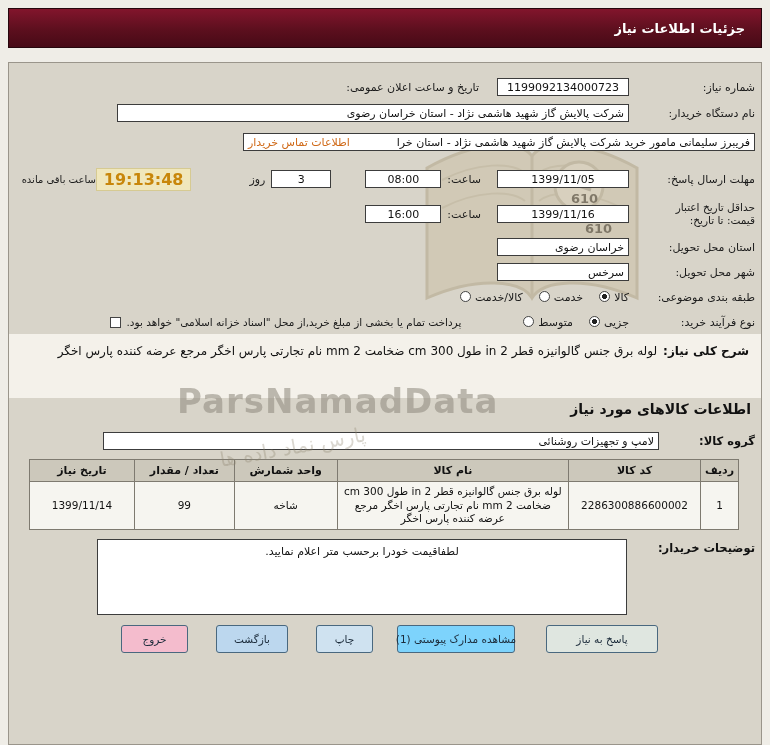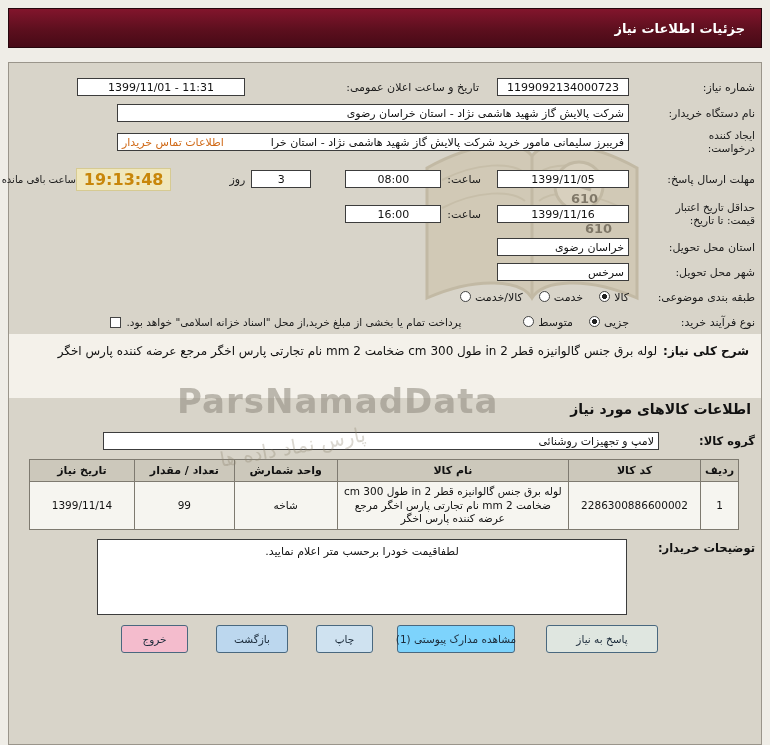--- a/index.html
+++ b/index.html
@@ -15,21 +15,21 @@
     background:#d8d4c9;border:1px solid #9a958b;}
 
   .frow{position:absolute;right:6px;left:6px;height:20px;display:flex;align-items:center;direction:rtl;}
   .lbl{font-size:11px;color:#1b1b1b;width:126px;flex:0 0 auto;white-space:nowrap;padding-left:8px;text-align:right;}
   .lbl-mid{font-size:11px;color:#1b1b1b;min-width:186px;white-space:nowrap;margin-right:10px;text-align:right;}
   .small{font-size:10px;color:#1b1b1b;white-space:nowrap;}
   .inp{background:#fff;border:1px solid #3c3c3c;height:18px;font-size:11px;color:#111;
     display:flex;align-items:center;padding:0 4px;flex:0 0 auto;overflow:hidden;white-space:nowrap;}
   .center{justify-content:center;}
   .ltr{direction:ltr;}
-  .w148{width:132px;margin-left:8px;} .w168{width:168px;} .w76{width:96px;} .w60{width:60px;} .w512{width:512px;} .w556{width:556px;}
+  .w148{width:132px;margin-left:8px;} .w168{width:168px;} .w76{width:76px;} .w60{width:60px;} .w512{width:512px;} .w556{width:556px;}
   .between{justify-content:space-between;}
   .link{color:#d06a18;font-size:11px;cursor:pointer;white-space:nowrap;}
   .timer{background:#f0e7bc;border:1px solid #d6ca92;color:#c8860a;font-weight:bold;font-size:16px;
     padding:1px 7px;direction:ltr;margin-right:58px;flex:0 0 auto;}
   .opt{display:flex;align-items:flex-start;margin-left:16px;direction:rtl;}
   .optlbl{font-size:11px;color:#1b1b1b;white-space:nowrap;margin-left:4px;}
   .radio{width:11px;height:11px;border:1px solid #444;border-radius:50%;background:#fff;flex:0 0 auto;}
   .radio.checked{background:radial-gradient(circle at 50% 50%,#222 0 2.5px,#fff 2.6px);}
   .checkbox{width:11px;height:11px;border:1px solid #444;background:#fff;flex:0 0 auto;margin-right:6px;}
   .treasury{font-size:10.5px;color:#1b1b1b;margin-right:46px;white-space:nowrap;}
@@ -96,30 +96,28 @@
   </div>
   <span class="wm-num" style="left:562px;top:128px;">610</span>
   <span class="wm-num" style="left:576px;top:158px;">610</span>
   <div class="wm-brand">ParsNamadData</div>
   <div class="wm-fa">پارس نماد داده ها</div>
 
   <div class="frow" style="top:14px">
     <span class="lbl">شماره نیاز:</span>
     <div class="inp w148 center ltr">1199092134000723</div>
     <span class="lbl-mid">تاریخ و ساعت اعلان عمومی:</span>
-    <div class="inp w168 center ltr" style="margin-right:48px">1399/11/01 - 11:31</div>
   </div>
 
   <div class="frow" style="top:40px">
     <span class="lbl">نام دستگاه خریدار:</span>
     <div class="inp w512">شرکت پالایش گاز شهید هاشمی نژاد - استان خراسان رضوی</div>
   </div>
 
   <div class="frow" style="top:66px;height:26px">
-    <span class="lbl" style="padding-left:44px;white-space:normal;font-size:10.5px;line-height:1.25">ایجاد کننده درخواست:</span>
     <div class="inp w512 between">
       <span>فریبرز  سلیمانی مامور خرید شرکت پالایش گاز شهید هاشمی نژاد - استان خرا</span>
       <span class="link">اطلاعات تماس خریدار</span>
     </div>
   </div>
 
   <div class="frow" style="top:106px">
     <span class="lbl">مهلت ارسال پاسخ:</span>
     <div class="inp w148 center ltr">1399/11/05</div>
     <span class="small" style="margin-right:8px;font-size:11px">ساعت:</span>

